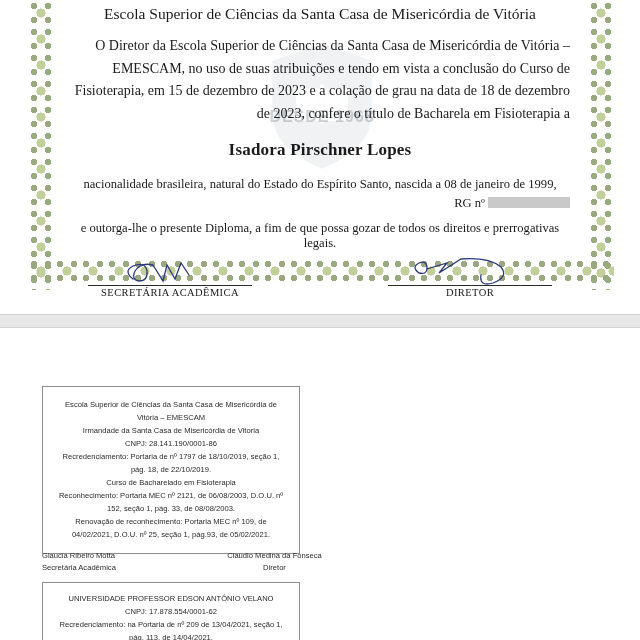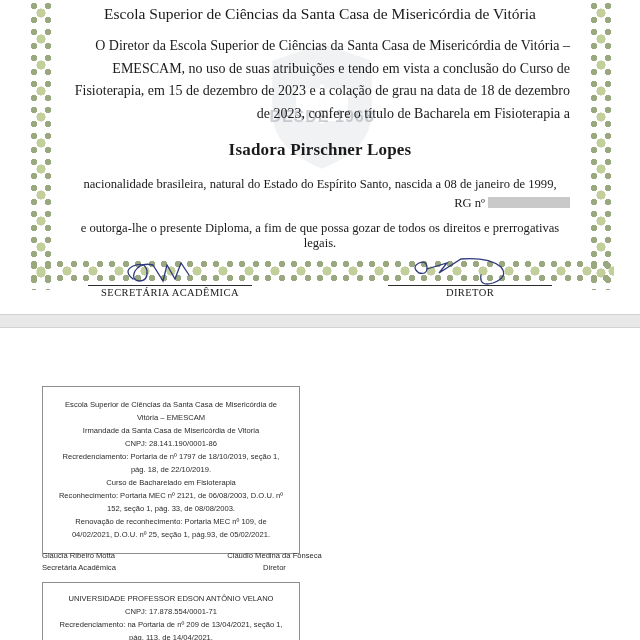--- a/index.html
+++ b/index.html
@@ -287,18 +287,18 @@
     </div>
     <div class="signatory right">
       <div>Claudio Medina da Fonseca</div>
       <div>Diretor</div>
     </div>
   </div>
 
   <div class="info-box box-university">
     <div class="para">
       <div>UNIVERSIDADE PROFESSOR EDSON ANTÔNIO VELANO</div>
-      <div>CNPJ: 17.878.554/0001-71</div>
+      <div>CNPJ: 17.878.554/0001-62</div>
       <div>Recredenciamento: na Portaria de nº 209 de 13/04/2021, seção 1, pág. 113, de 14/04/2021.</div>
     </div>
 
   </div>
 </div>
 
 </body></html>

